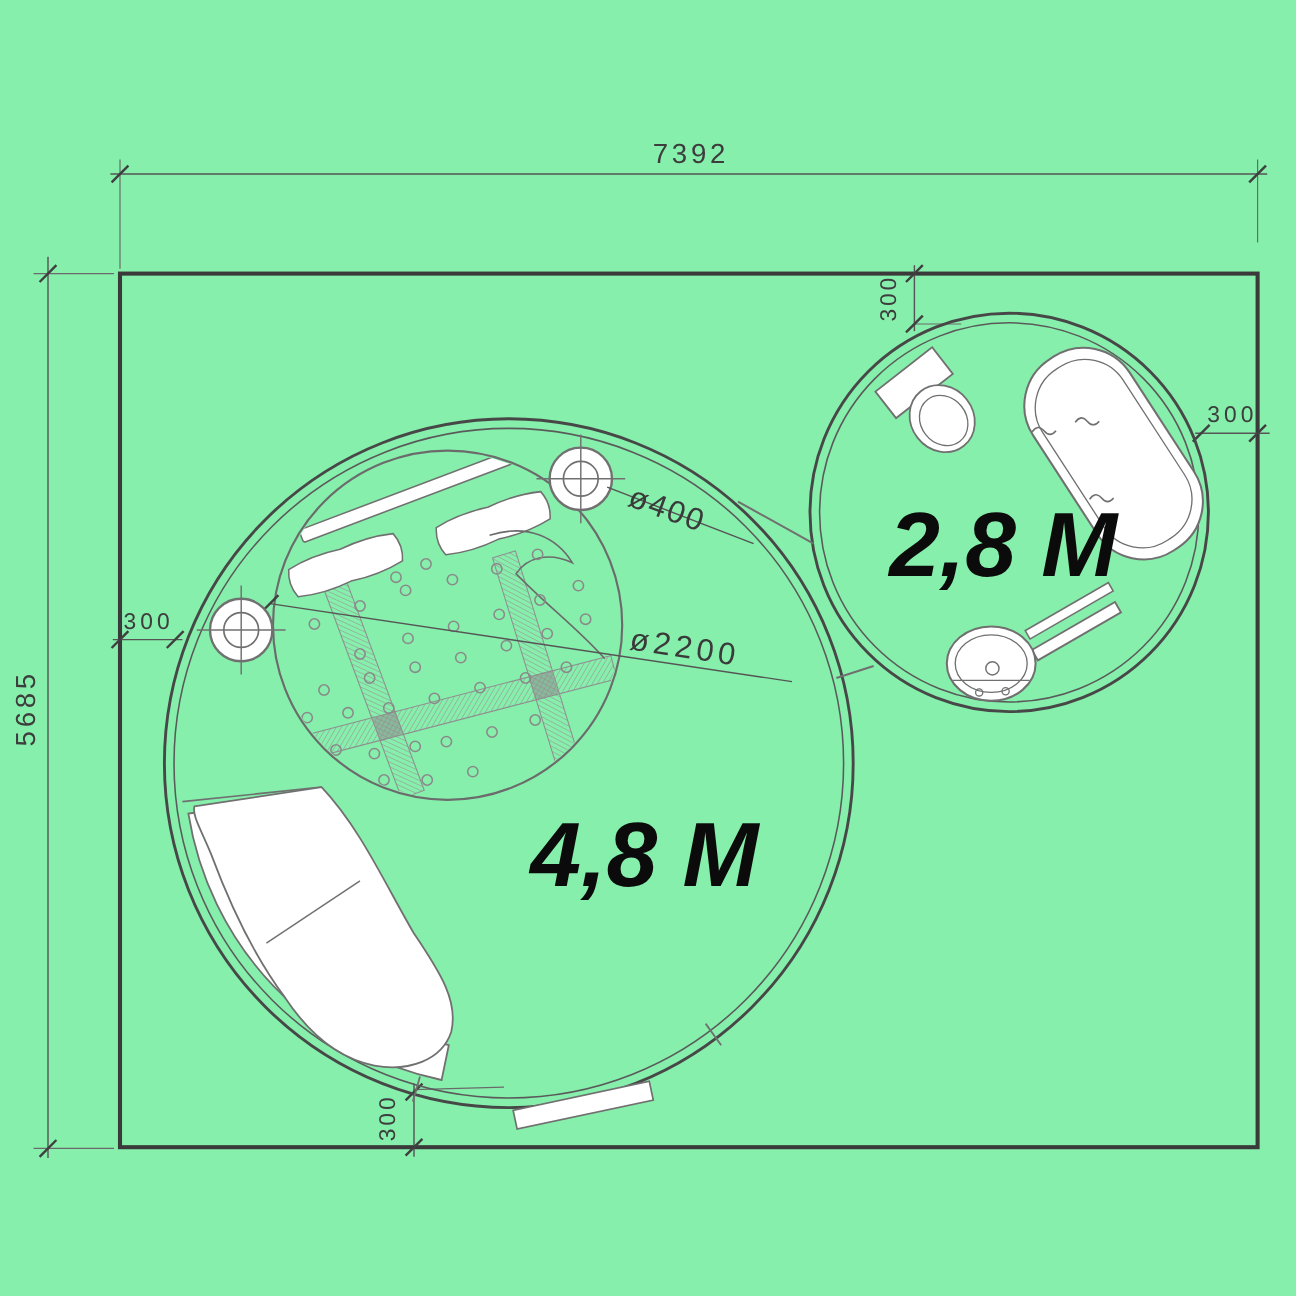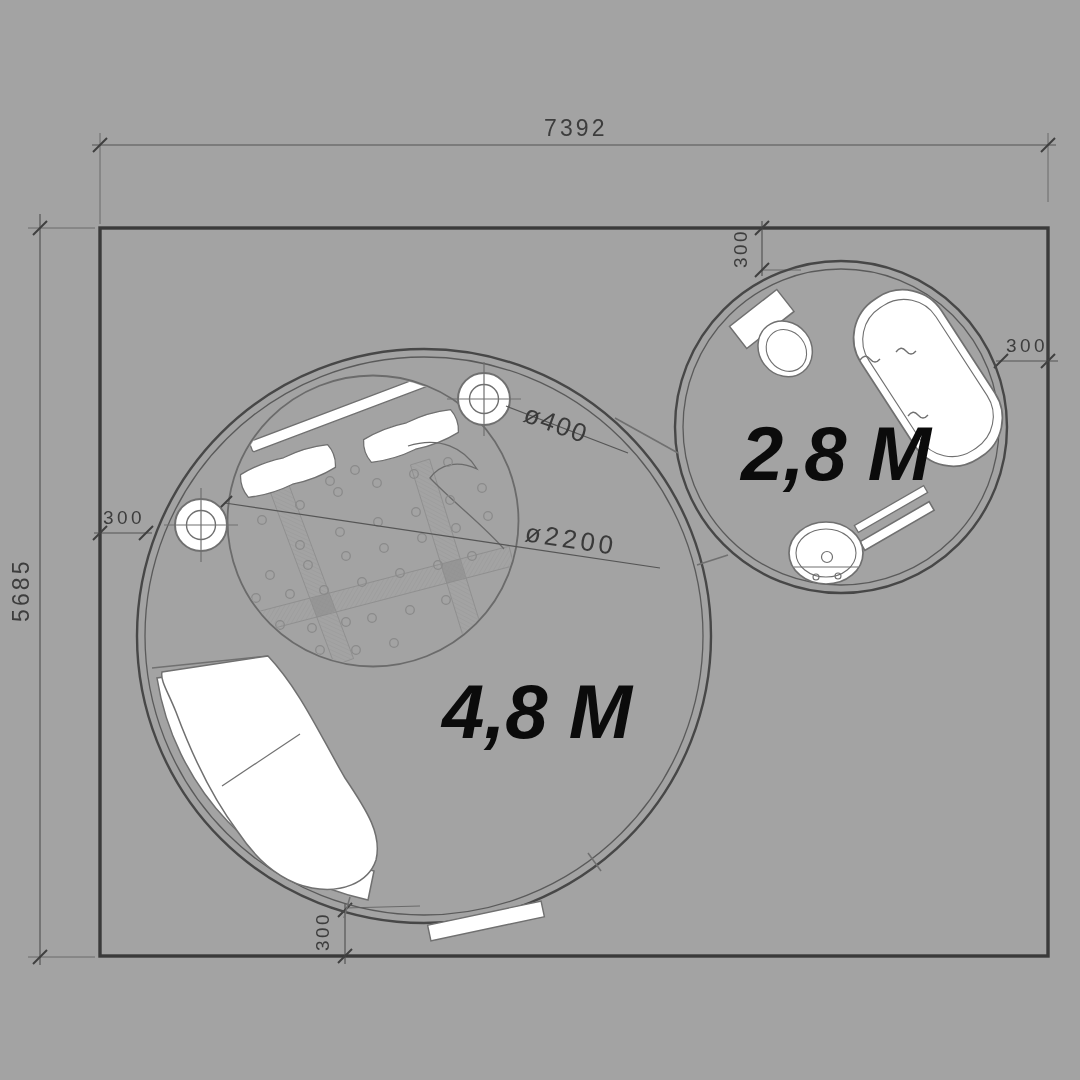--- a/index.html
+++ b/index.html
@@ -1,16 +1,16 @@
 <!DOCTYPE html>
 <html><head>
 <meta charset="utf-8">
 <style>
   html,body{margin:0;padding:0;background:#ffffff;}
-  .stage{position:relative;width:1080px;height:1080px;background:#a3a3a3;overflow:hidden;
+  .stage{position:relative;width:1080px;height:1080px;background:#86efac;overflow:hidden;
          font-family:"Liberation Sans",sans-serif;}
   svg{display:block}
   .wall-thick{stroke:#3a3a3a;stroke-width:3.4;fill:none;}
   .ring-outer{stroke:#474747;stroke-width:2.4;fill:none;}
   .ring-inner{stroke:#5a5a5a;stroke-width:1.3;fill:none;}
   .dim-line{stroke:#555555;stroke-width:1.2;fill:none;}
   .ext-line{stroke:#6a6a6a;stroke-width:1;fill:none;}
   .tick{stroke:#3f3f3f;stroke-width:2;}
   .furn{stroke:#707070;fill:#ffffff;}
   .furn-line{stroke:#707070;fill:none;}

